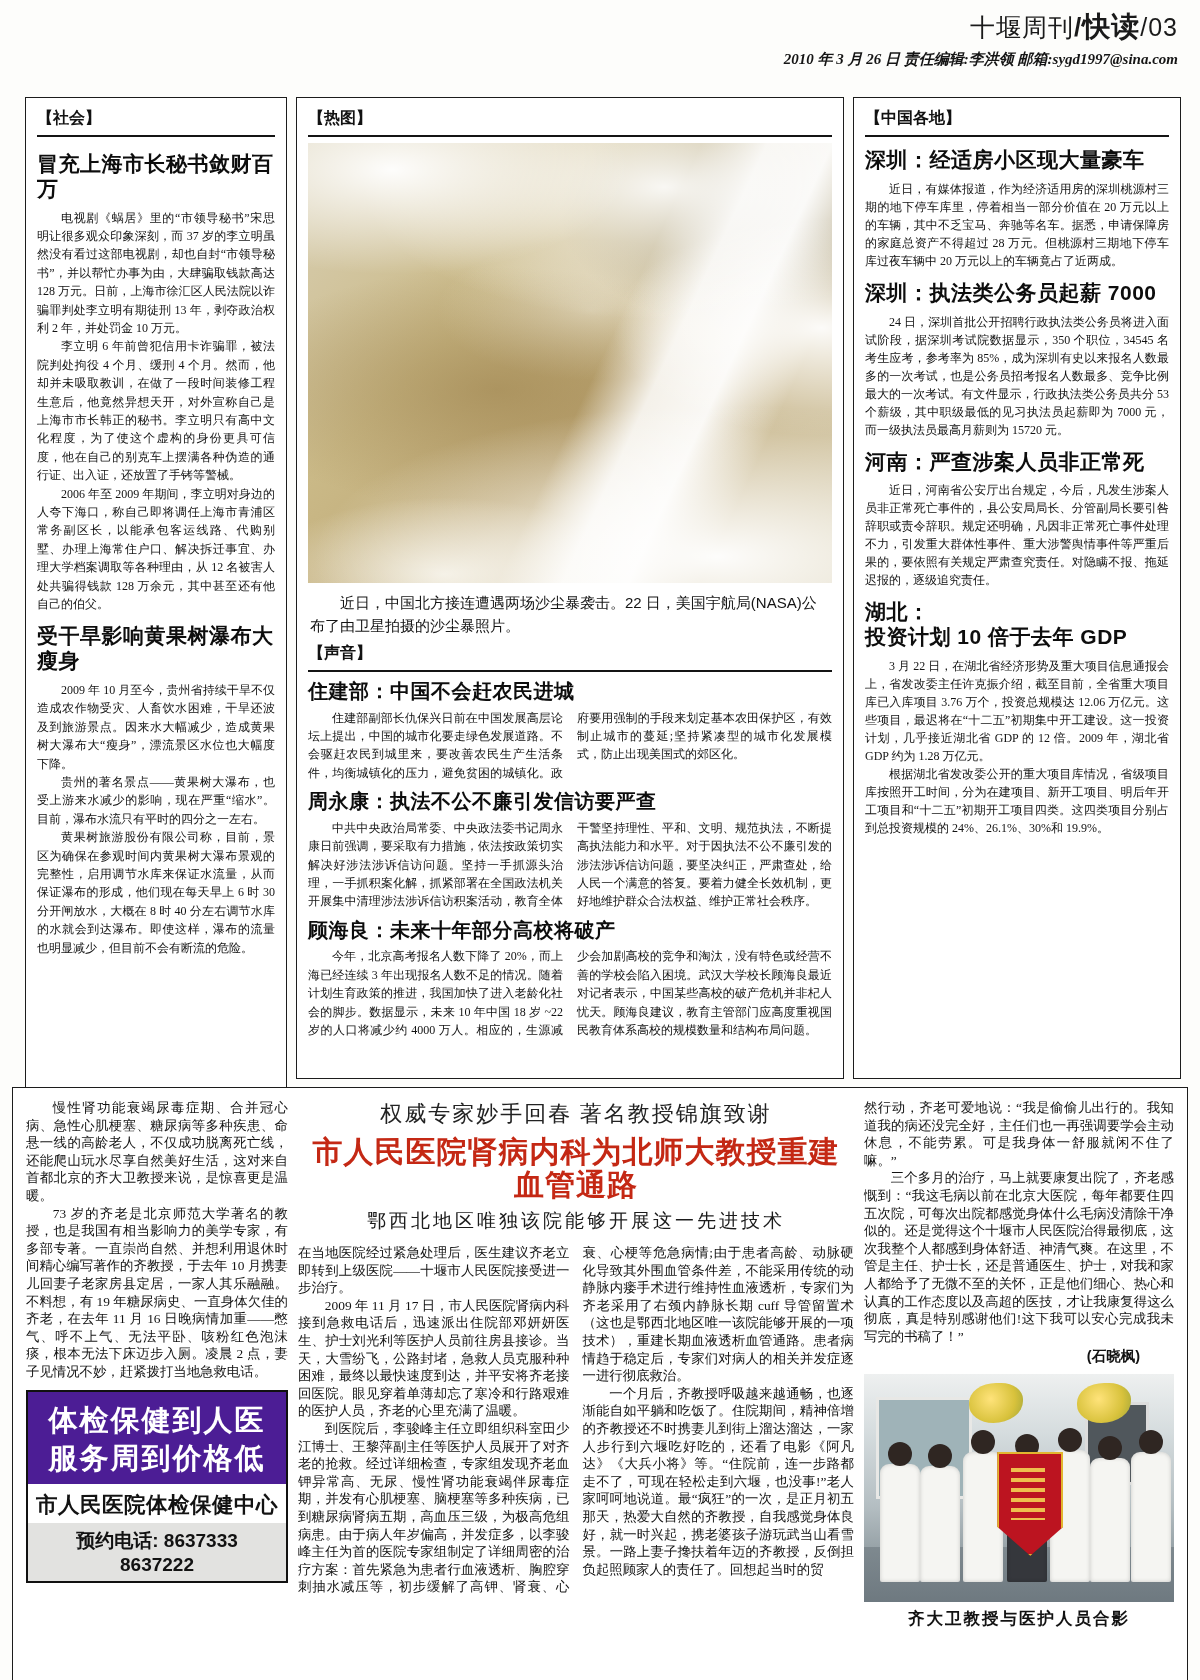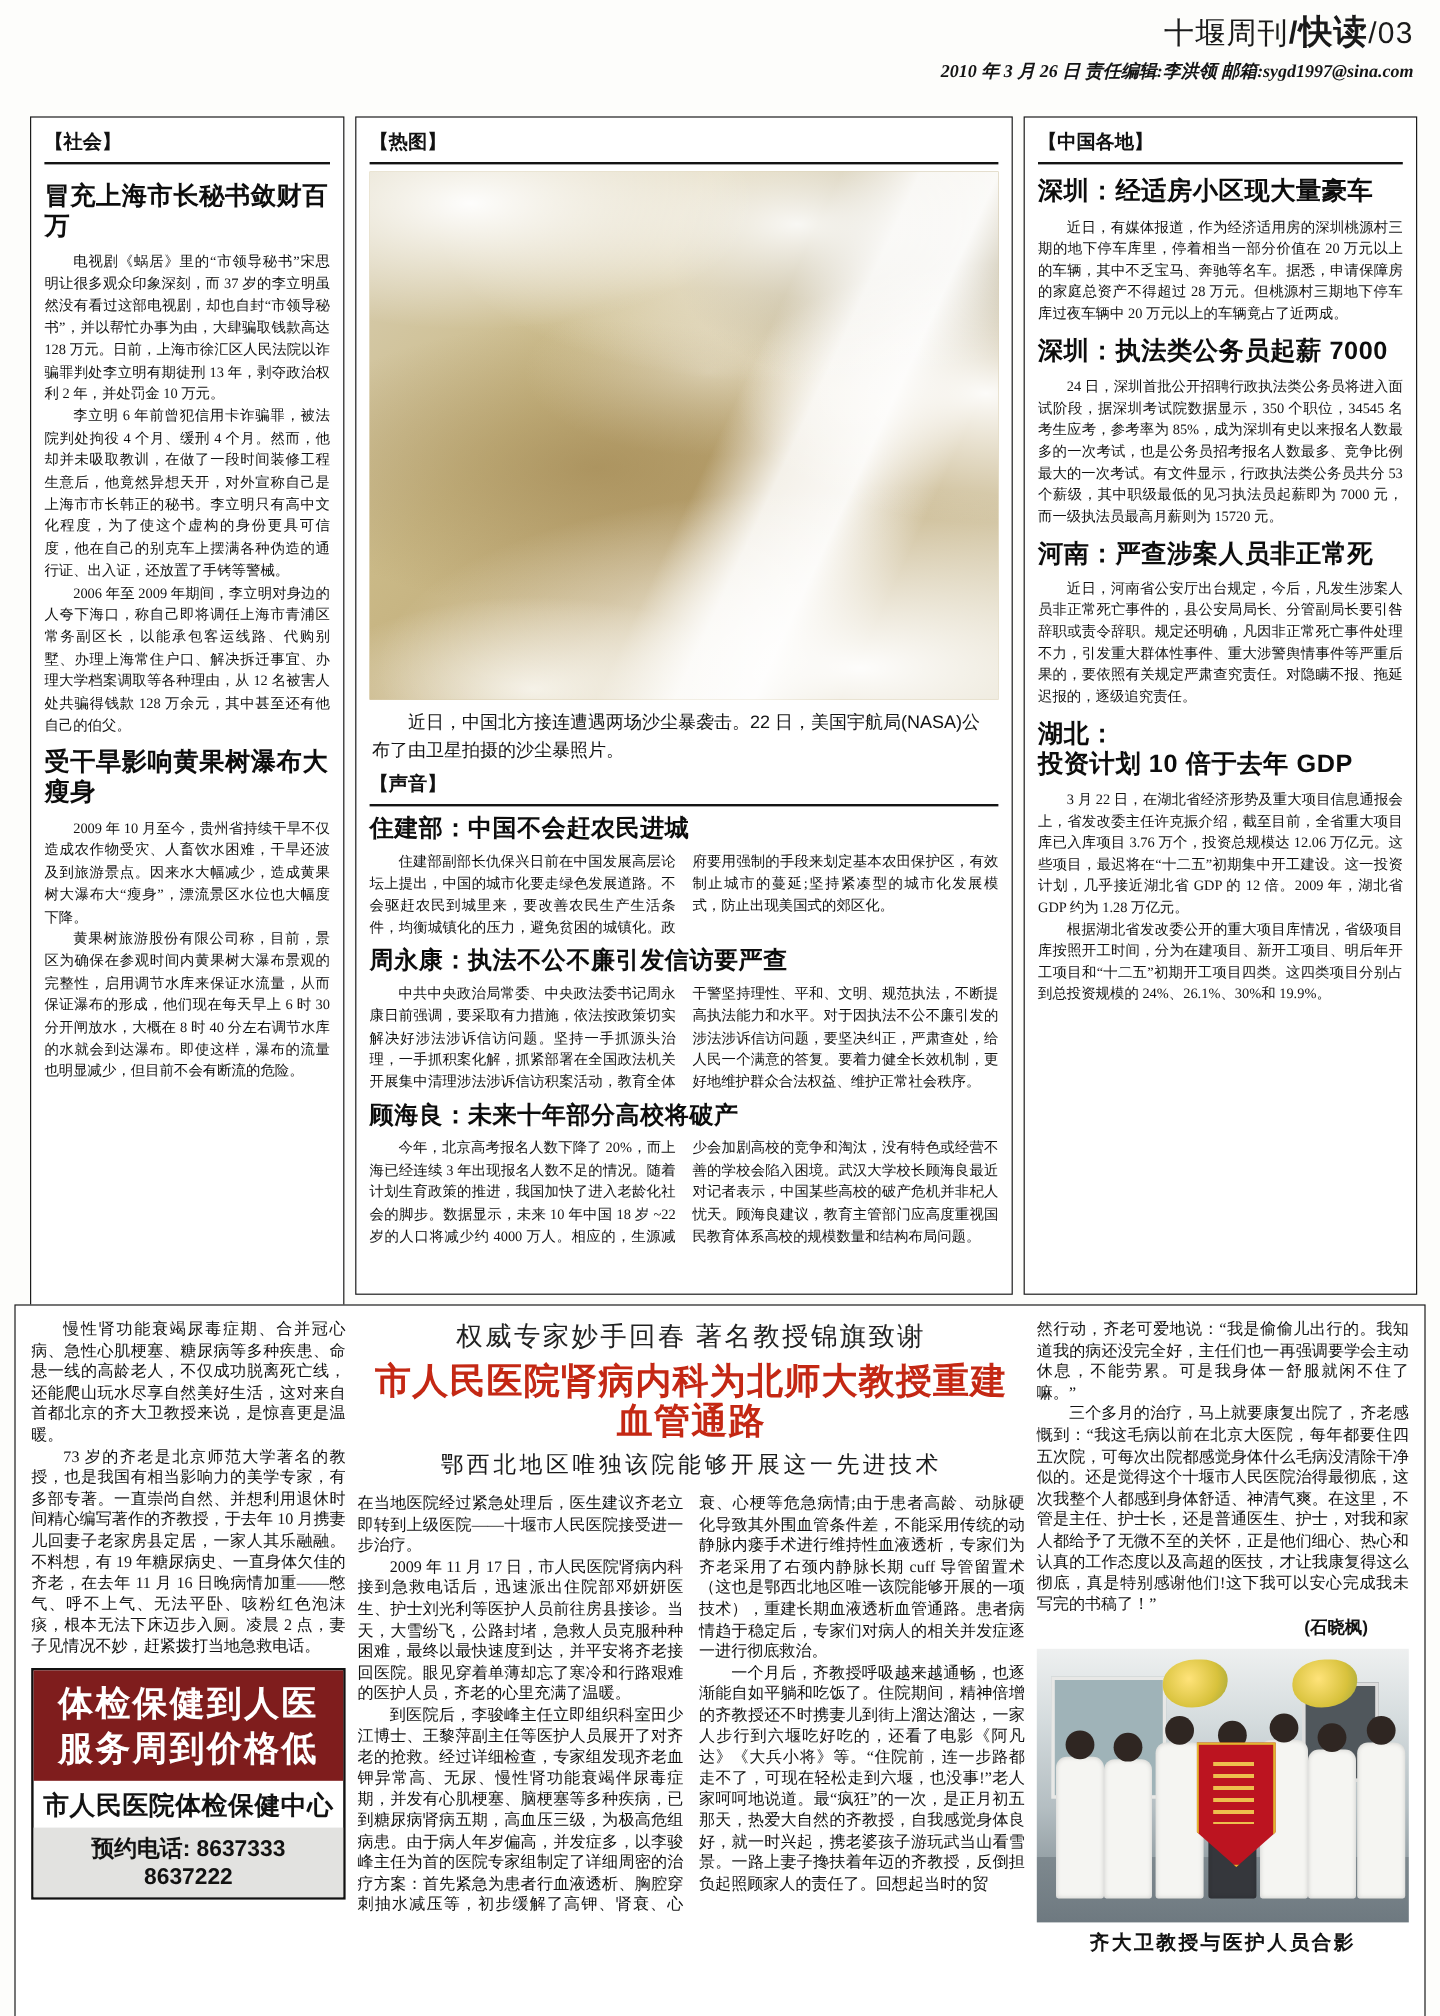--- a/index.html
+++ b/index.html
@@ -72,21 +72,21 @@
   .kicker{text-align:center;font-size:22px;letter-spacing:2px;margin:0 0 6px;color:#222;}
   .headline{text-align:center;font-family:"Liberation Sans",sans-serif;font-weight:bold;
             font-size:30px;letter-spacing:1px;color:#c42814;margin:0 0 7px;line-height:1.1;}
   .subhead{text-align:center;font-size:19px;letter-spacing:3px;margin:0 0 10px;color:#1b1b1b;}
   .feature-cols{column-count:2;column-gap:13px;height:468px;overflow:hidden;}
   .byline{text-align:right;padding-right:34px;font-weight:bold;font-size:14.5px;margin-top:2px;
           font-family:"Liberation Sans",sans-serif;}
 
   
   .ad{border:2px solid #111;margin-top:9px;flex:none;}
-  .ad-green{background:#7f1d1d;color:#fff;font-family:"Liberation Sans",sans-serif;font-weight:bold;
+  .ad-green{background:#4c1d95;color:#fff;font-family:"Liberation Sans",sans-serif;font-weight:bold;
             font-size:29px;line-height:1.32;text-align:center;padding:9px 0 7px;letter-spacing:2px;}
   .ad-name{font-family:"Liberation Sans",sans-serif;font-weight:bold;font-size:21.5px;
            text-align:center;padding:6px 0 4px;letter-spacing:.5px;}
   .ad-phone{background:#e2e2e0;font-family:"Liberation Sans",sans-serif;font-weight:bold;
             font-size:19px;text-align:center;padding:5px 16px;}
 
   
   .group-photo{position:relative;width:100%;height:228px;margin-top:8px;overflow:hidden;flex:none;
     background:linear-gradient(180deg,#eef0f0 0%,#d5dcde 26%,#b4bec2 58%,#98a3a8 76%,#7e898f 76%,#6e7980 100%);}
   .gp-window{position:absolute;top:10%;width:90px;height:42%;background:#9fb3b8;border:3px solid #e8e8e6;}
@@ -118,20 +118,21 @@
   </div>
 
   <div class="box box-left">
     <div class="section-label">【社会】</div>
     <h3 class="art-title">冒充上海市长秘书敛财百万</h3>
     <p class="body">电视剧《蜗居》里的“市领导秘书”宋思明让很多观众印象深刻，而 37 岁的李立明虽然没有看过这部电视剧，却也自封“市领导秘书”，并以帮忙办事为由，大肆骗取钱款高达 128 万元。日前，上海市徐汇区人民法院以诈骗罪判处李立明有期徒刑 13 年，剥夺政治权利 2 年，并处罚金 10 万元。</p>
     <p class="body">李立明 6 年前曾犯信用卡诈骗罪，被法院判处拘役 4 个月、缓刑 4 个月。然而，他却并未吸取教训，在做了一段时间装修工程生意后，他竟然异想天开，对外宣称自己是上海市市长韩正的秘书。李立明只有高中文化程度，为了使这个虚构的身份更具可信度，他在自己的别克车上摆满各种伪造的通行证、出入证，还放置了手铐等警械。</p>
     <p class="body">2006 年至 2009 年期间，李立明对身边的人夸下海口，称自己即将调任上海市青浦区常务副区长，以能承包客运线路、代购别墅、办理上海常住户口、解决拆迁事宜、办理大学档案调取等各种理由，从 12 名被害人处共骗得钱款 128 万余元，其中甚至还有他自己的伯父。</p>
     <h3 class="art-title">受干旱影响黄果树瀑布大瘦身</h3>
     <p class="body">2009 年 10 月至今，贵州省持续干旱不仅造成农作物受灾、人畜饮水困难，干旱还波及到旅游景点。因来水大幅减少，造成黄果树大瀑布大“瘦身”，漂流景区水位也大幅度下降。</p>
+    <p class="body">贵州的著名景点——黄果树大瀑布，也受上游来水减少的影响，现在严重“缩水”。目前，瀑布水流只有平时的四分之一左右。</p>
     <p class="body">黄果树旅游股份有限公司称，目前，景区为确保在参观时间内黄果树大瀑布景观的完整性，启用调节水库来保证水流量，从而保证瀑布的形成，他们现在每天早上 6 时 30 分开闸放水，大概在 8 时 40 分左右调节水库的水就会到达瀑布。即使这样，瀑布的流量也明显减少，但目前不会有断流的危险。</p>
     <div class="fall-photo">
       <div class="fall-trees"></div>
       <div class="fall-right-trees"></div>
       <div class="fall-cliff"></div>
 
       <div class="photog"></div>
       <div class="photog-head"></div>
       <div class="photog-cam"></div>
     </div>

